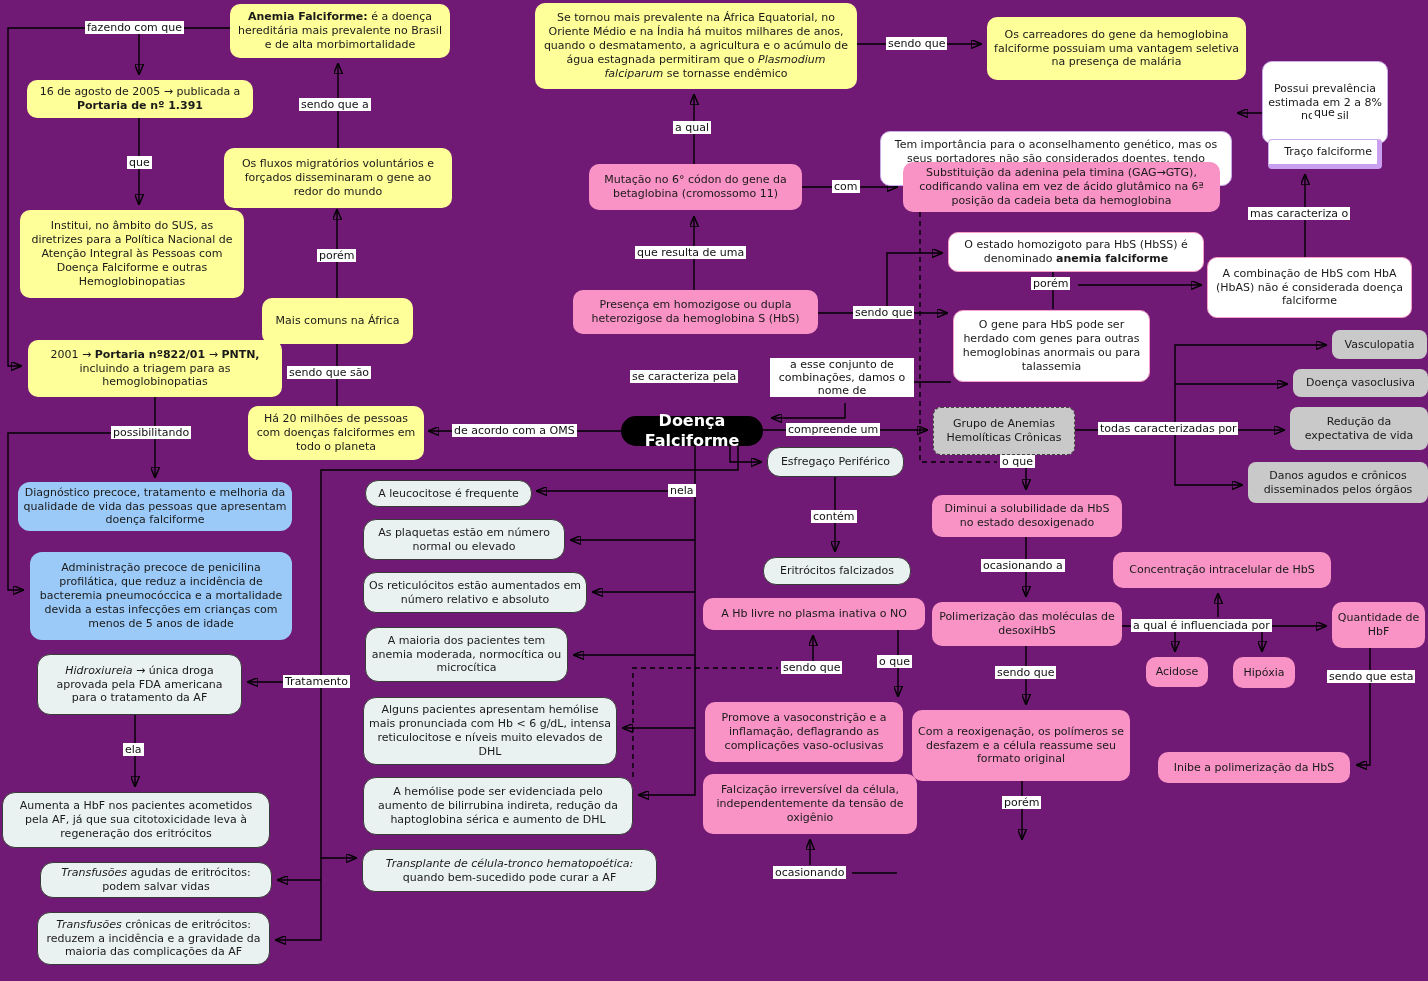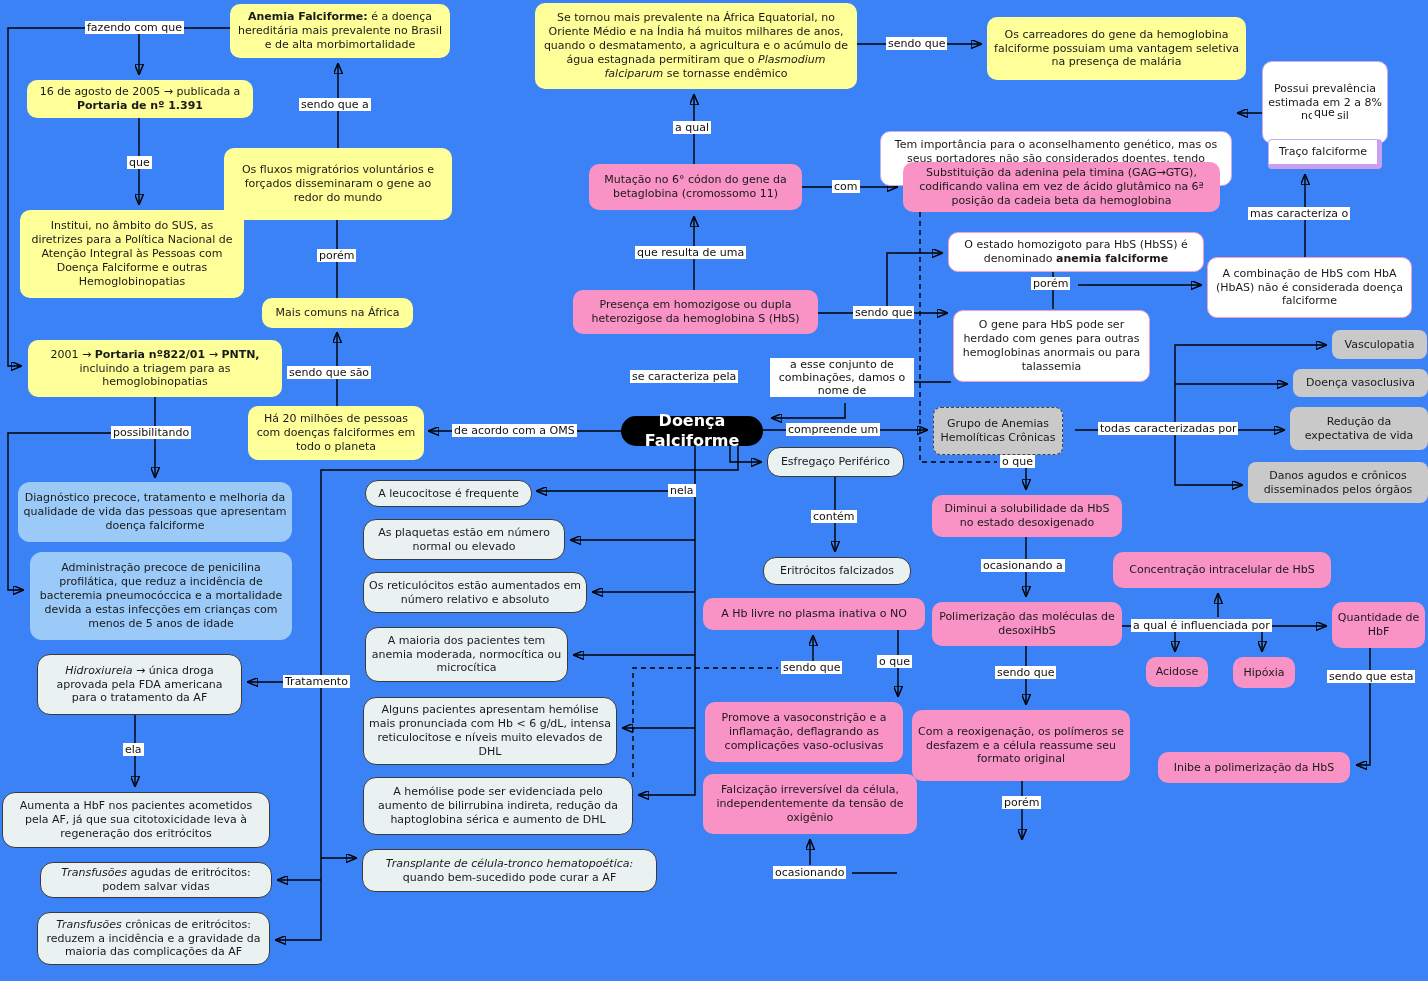--- a/index.html
+++ b/index.html
@@ -1,33 +1,33 @@
 <!DOCTYPE html>
 <html><head>
 <meta charset="utf-8">
 <style>
   html,body{margin:0;padding:0;background:#fff;}
-  #canvas{position:relative;width:1428px;height:981px;background:#3b82f6;overflow:hidden;
+  #canvas{position:relative;width:1428px;height:981px;background:#701a75;overflow:hidden;
           font-family:"DejaVu Sans",sans-serif;}
   svg.wires{position:absolute;left:0;top:0;z-index:1;}
   svg.wires path{stroke:#000;stroke-width:1.4;fill:none;}
   svg.wires path.dash{stroke-dasharray:5 4;}
   .node{position:absolute;display:flex;align-items:center;justify-content:center;
         text-align:center;font-size:11px;line-height:1.27;color:#1a1a1a;
         box-sizing:border-box;padding:2px 5px;border-radius:10px;z-index:2;}
   .yellow{background:#FFFF99;}
   .pink{background:#F993C5;}
   .blue{background:#9CCAF8;border-radius:12px;}
   .light{background:#EAF2F1;border:1.4px solid #3a3a3a;border-radius:13px;}
   .gray{background:#C9C9C9;border-radius:8px;}
   .gray-dashed{background:#C9C9C9;border:1.4px dashed #444;border-radius:8px;}
   .wpink{background:#fff;border:1.5px solid #F5A0C8;}
   .wpurple{background:#fff;border:1.5px solid #C9ADE8;margin-top:44px;}
   .traco{background:#fff;border:1.5px solid #C9ADE8;border-right:5px solid #C9A0F0;
-         border-bottom:5px solid #C9A0F0;border-radius:4px;}
+         border-bottom:5px solid #C9A0F0;border-radius:4px;justify-content:flex-end;}
   .black{background:#000;color:#fff;font-weight:bold;font-size:16px;border-radius:15px;}
   .elabel{position:absolute;font-size:11px;color:#111;background:#fff;padding:0 2px;
           white-space:nowrap;z-index:3;}
   .elabel.multi{white-space:normal;text-align:center;}
   b{font-weight:bold;} i{font-style:italic;}
 </style>
 </head>
 <body>
 
 <div id="canvas">
@@ -100,24 +100,24 @@
     </div>
   <div class="node yellow" style="left:27px;top:80px;width:226px;height:38px">
       <span><span>16 de agosto de 2005 → publicada a </span><b>Portaria de nº 1.391</b></span>
     </div>
   <div class="node yellow" style="left:20px;top:210px;width:224px;height:88px">
       <span>Institui, no âmbito do SUS, as diretrizes para a Política Nacional de Atenção Integral às Pessoas com Doença Falciforme e outras Hemoglobinopatias</span>
     </div>
   <div class="node yellow" style="left:28px;top:340px;width:254px;height:57px">
       <span><span>2001 → </span><b>Portaria nº822/01</b><span> → </span><b>PNTN,</b><span> incluindo a triagem para as hemoglobinopatias</span></span>
     </div>
-  <div class="node yellow" style="left:224px;top:148px;width:228px;height:72px">
+  <div class="node yellow" style="left:224px;top:148px;width:228px;height:60px">
       <span>Os fluxos migratórios voluntários e forçados disseminaram o gene ao redor do mundo</span>
     </div>
-  <div class="node yellow" style="left:262px;top:298px;width:151px;height:30px">
+  <div class="node yellow" style="left:262px;top:298px;width:151px;height:46px">
       <span>Mais comuns na África</span>
     </div>
   <div class="node yellow" style="left:248px;top:406px;width:176px;height:54px">
       <span>Há 20 milhões de pessoas com doenças falciformes em todo o planeta</span>
     </div>
   <div class="node yellow" style="left:535px;top:3px;width:322px;height:86px">
       <span><span>Se tornou mais prevalente na África Equatorial, no Oriente Médio e na Índia há muitos milhares de anos, quando o desmatamento, a agricultura e o acúmulo de água estagnada permitiram que o </span><i>Plasmodium falciparum</i><span> se tornasse endêmico</span></span>
     </div>
   <div class="node yellow" style="left:987px;top:17px;width:259px;height:63px">
       <span>Os carreadores do gene da hemoglobina falciforme possuiam uma vantagem seletiva na presença de malária</span>
@@ -183,21 +183,21 @@
       <span>O gene para HbS pode ser herdado com genes para outras hemoglobinas anormais ou para talassemia</span>
     </div>
   <div class="node wpink" style="left:1207px;top:257px;width:205px;height:61px">
       <span>A combinação de HbS com HbA (HbAS) não é considerada doença falciforme</span>
     </div>
 
   <div class="node black" style="left:621px;top:416px;width:142px;height:30px">
       <span>Doença Falciforme</span>
     </div>
 
-  <div class="node gray-dashed" style="left:933px;top:407px;width:130px;height:48px">
+  <div class="node gray-dashed" style="left:933px;top:407px;width:142px;height:48px">
       <span>Grupo de Anemias Hemolíticas Crônicas</span>
     </div>
   <div class="node gray" style="left:1332px;top:330px;width:95px;height:29px">
       <span>Vasculopatia</span>
     </div>
   <div class="node gray" style="left:1293px;top:369px;width:135px;height:28px">
       <span>Doença vasoclusiva</span>
     </div>
   <div class="node gray" style="left:1290px;top:407px;width:138px;height:43px">
       <span>Redução da expectativa de vida</span>
@@ -239,21 +239,21 @@
   <div class="node light" style="left:2px;top:792px;width:268px;height:56px">
       <span>Aumenta a HbF nos pacientes acometidos pela AF, já que sua citotoxicidade leva à regeneração dos eritrócitos</span>
     </div>
   <div class="node light" style="left:40px;top:862px;width:232px;height:36px">
       <span><i>Transfusões</i><span> agudas de eritrócitos: podem salvar vidas</span></span>
     </div>
   <div class="node light" style="left:37px;top:912px;width:233px;height:53px">
       <span><i>Transfusões</i><span> crônicas de eritrócitos: reduzem a incidência e a gravidade da maioria das complicações da AF</span></span>
     </div>
 
-  <div class="node blue" style="left:18px;top:482px;width:274px;height:60px">
+  <div class="node blue" style="left:18px;top:482px;width:274px;height:49px">
       <span>Diagnóstico precoce, tratamento e melhoria da qualidade de vida das pessoas que apresentam doença falciforme</span>
     </div>
   <div class="node blue" style="left:30px;top:552px;width:262px;height:88px">
       <span>Administração precoce de penicilina profilática, que reduz a incidência de bacteremia pneumocóccica e a mortalidade devida a estas infecções em crianças com menos de 5 anos de idade</span>
     </div>
 
   <span class="elabel" style="left:85px;top:21px">fazendo com que</span>
   <span class="elabel" style="left:127px;top:156px">que</span>
   <span class="elabel" style="left:299px;top:98px">sendo que a</span>
   <span class="elabel" style="left:317px;top:249px">porém</span>

